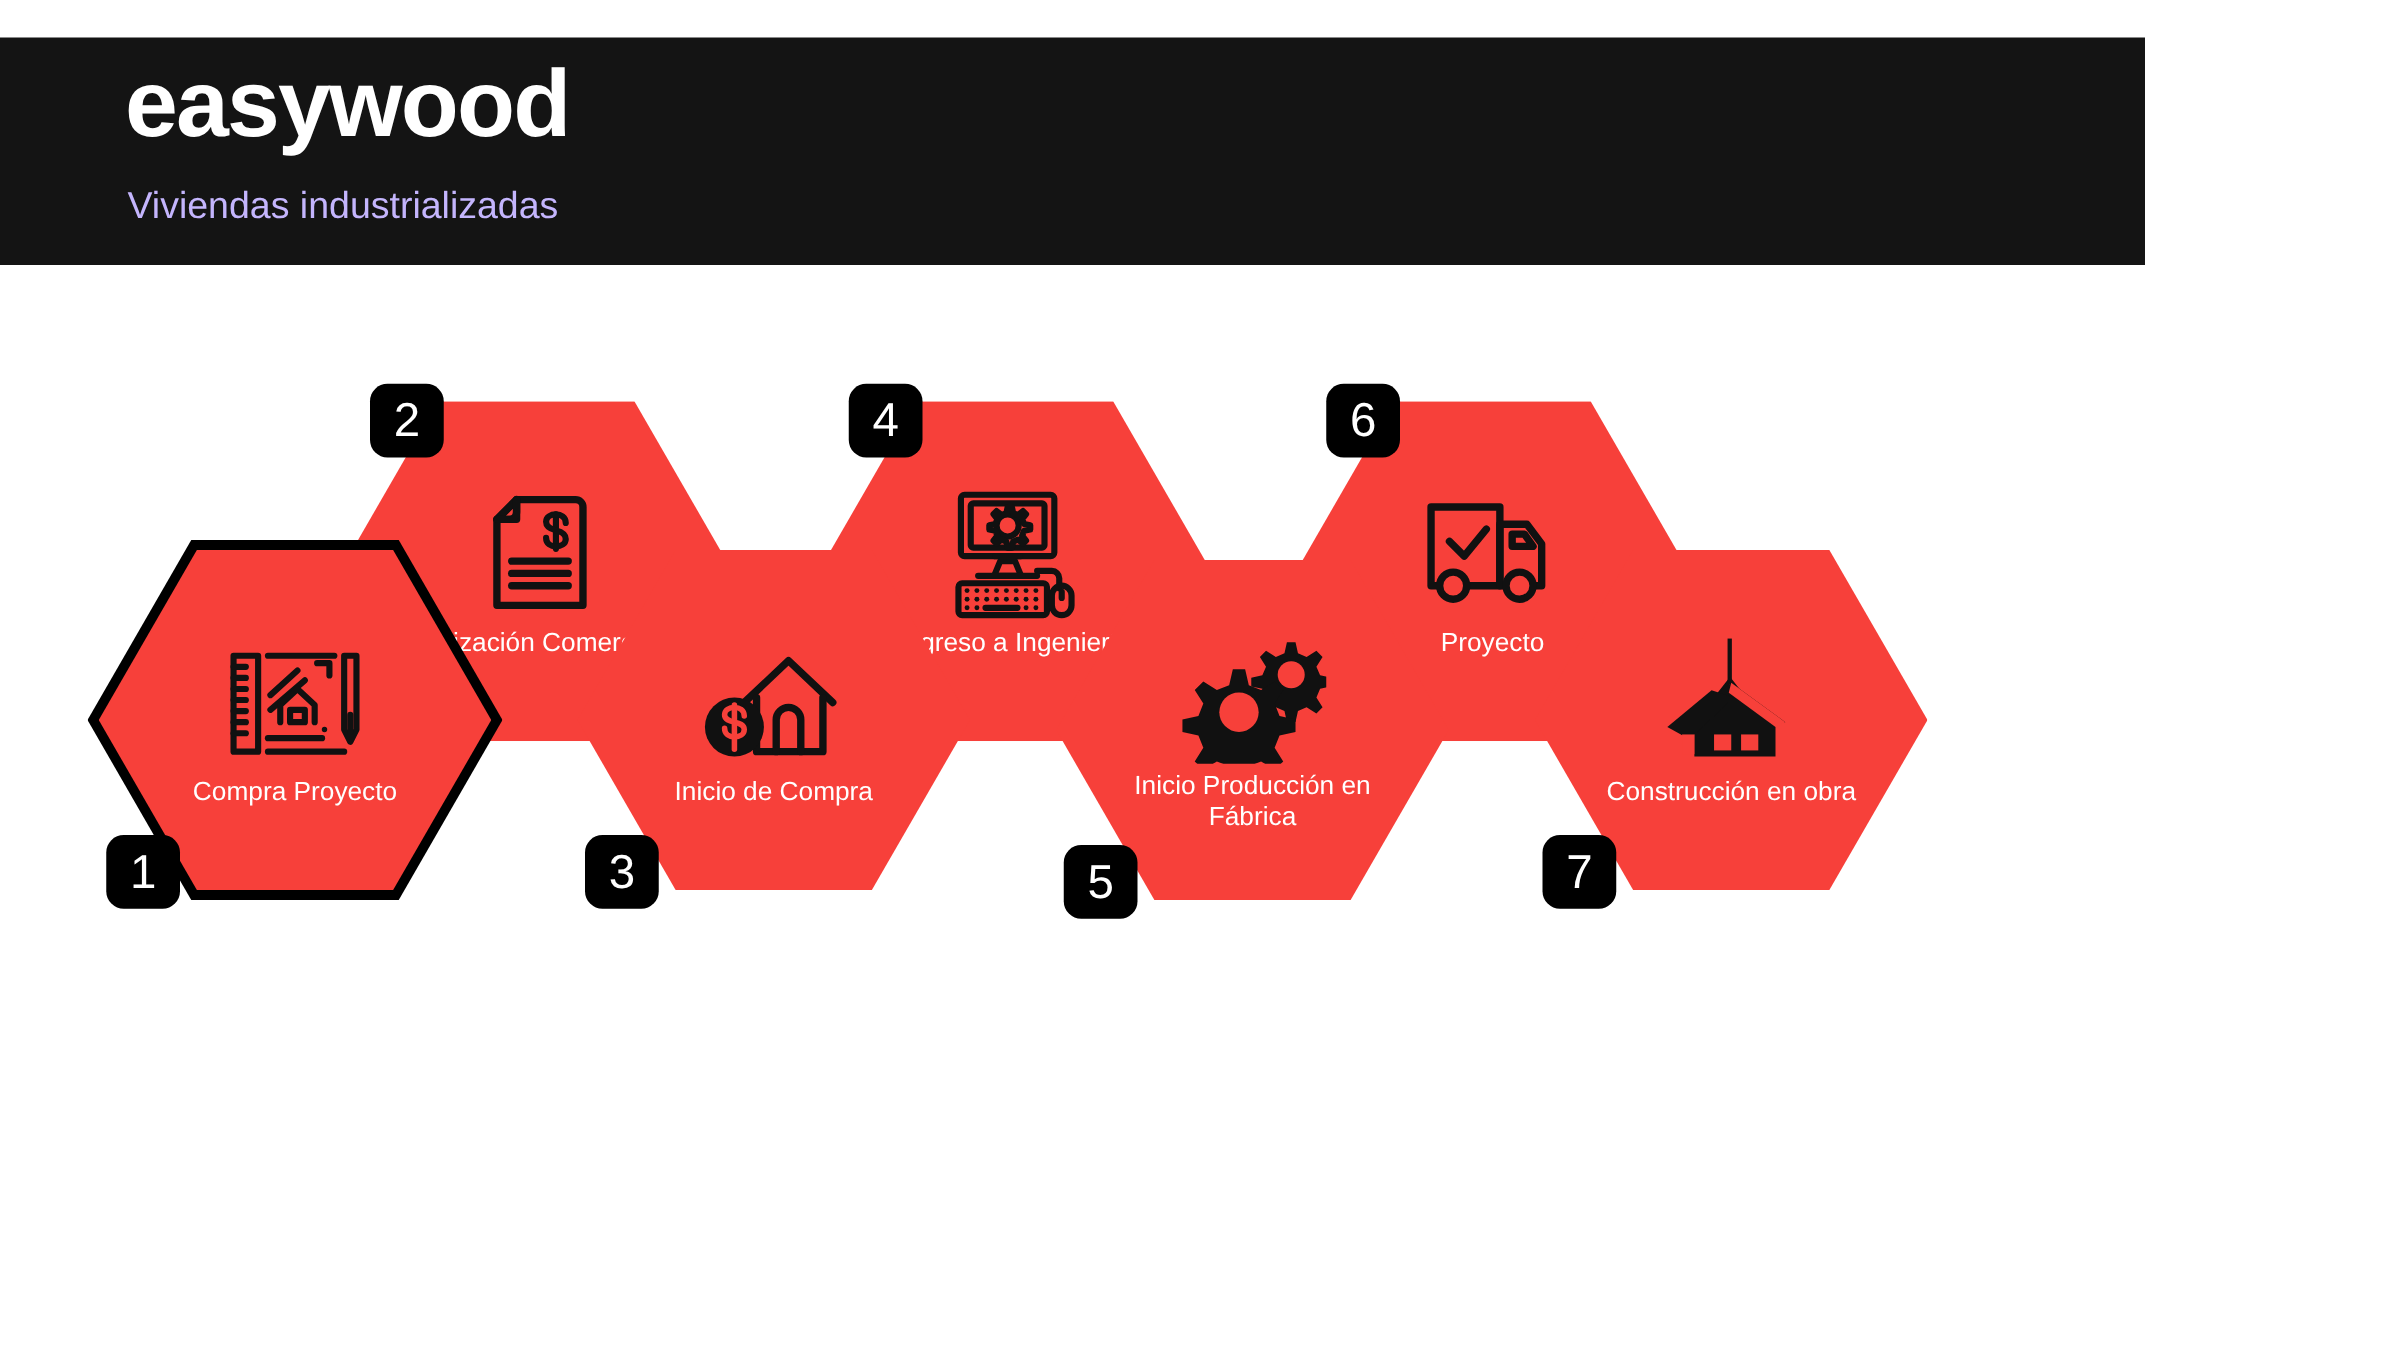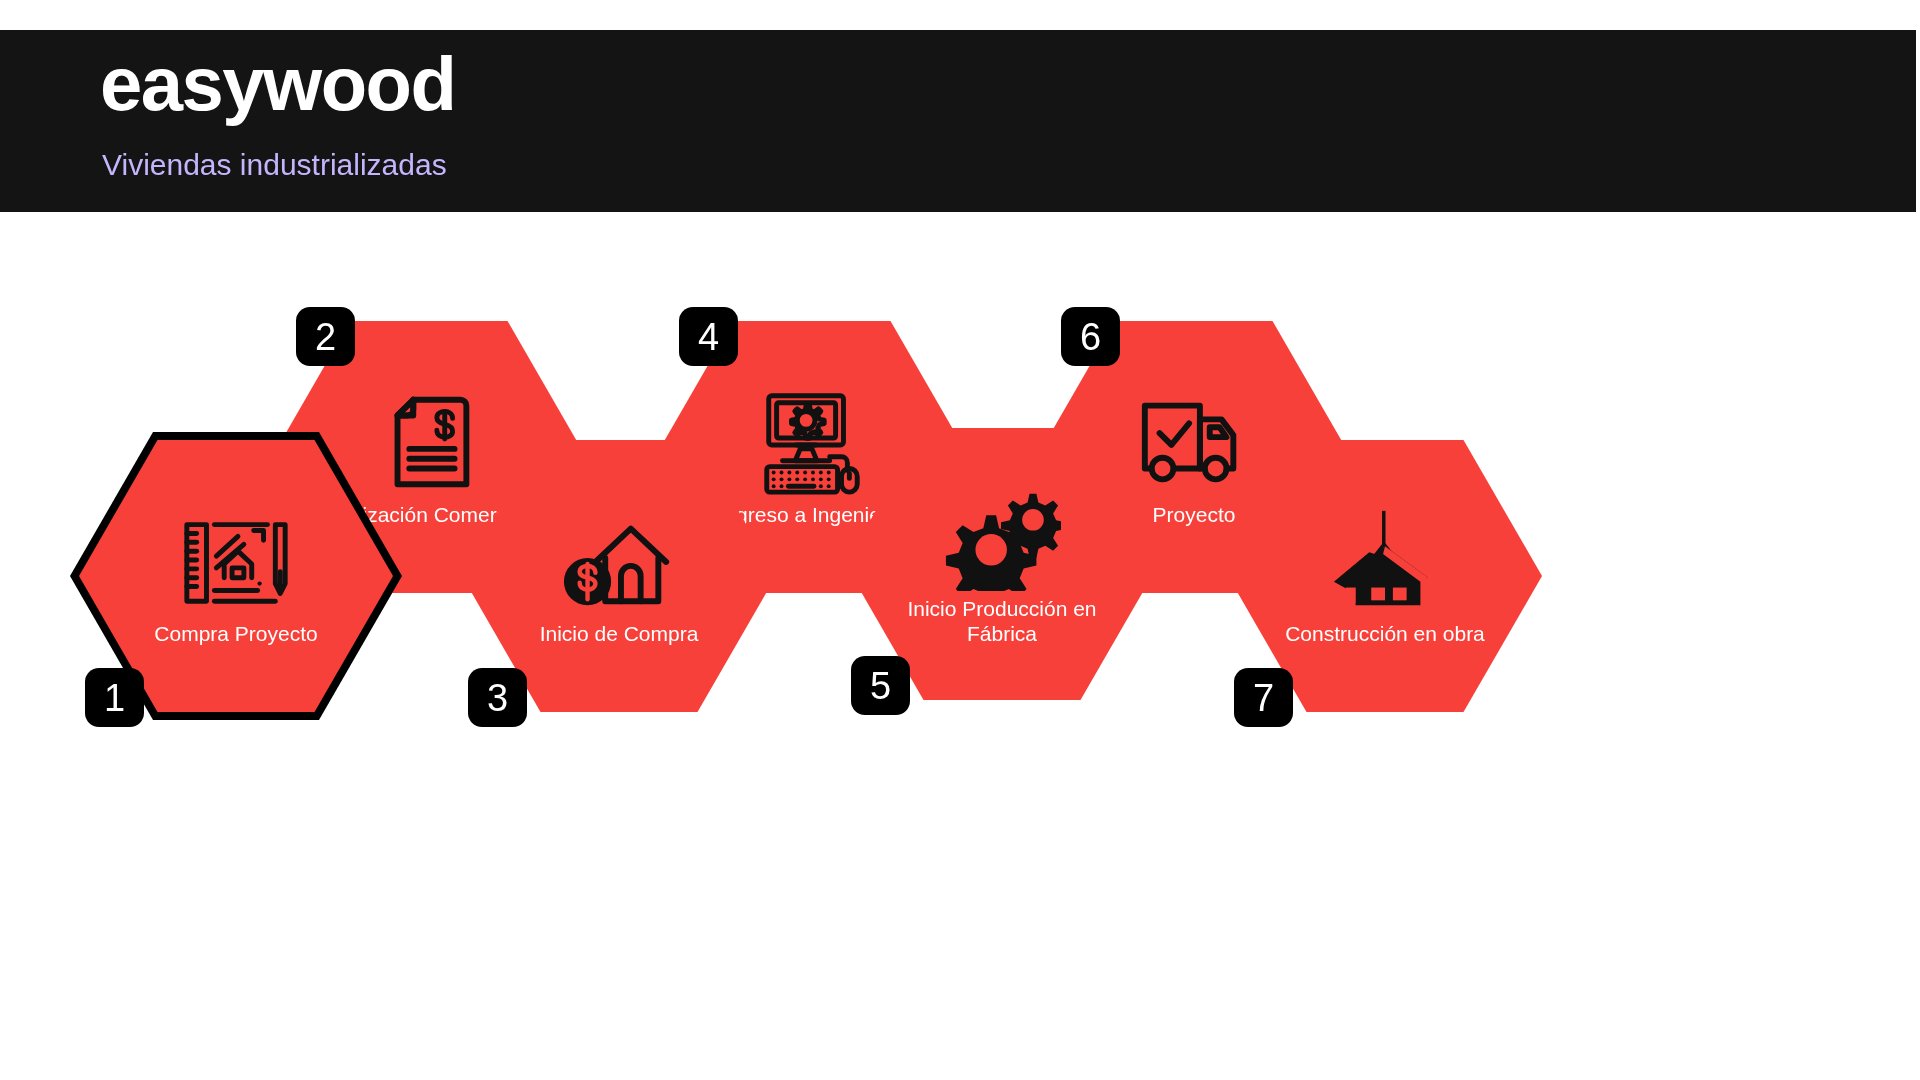--- a/index.html
+++ b/index.html
@@ -15,21 +15,21 @@
     overflow: hidden;
     font-family: "Liberation Sans", sans-serif;
     -webkit-font-smoothing: antialiased;
   }
 
   
   #header-bar {
     position: absolute;
     left: 0;
     top: 30px;
-    width: 1916px;
+    width: 1716px;
     height: 182px;
     background: #141414;
     box-sizing: border-box;
   }
   #brand-name {
     position: absolute;
     left: 100px;
     top: 16px;
     font-size: 76px;
     font-weight: bold;
@@ -267,21 +267,21 @@
               <circle cx="77" cy="100" r="2"></circle>
           </g>
           <line x1="36" y1="100" x2="62" y2="100"></line>
         </svg>
       </span>
       <span class="hex-label">Ingreso a Ingeniería</span>
     </div>
     <div class="hex-badge pos-top-left">4</div>
   </div>
 
-  <div class="hex-step z5" style="left:845px; top:216px;">
+  <div class="hex-step z5" style="left:845px; top:236px;">
     <div class="hex-shape"></div>
     <div class="hex-inner">
       <span class="hex-icon">
         <svg viewBox="0 0 120 110" fill="#111" stroke="none">
           <path d="M88 12 l7 0 l2 9 l7 3 l8 -5 l5 5 l-5 8 l3 7 l9 2 l0 7 l-9 2 l-3 7 l5 8 l-5 5 l-8 -5 l-7 3 l-2 9 l-7 0 l-2 -9 l-7 -3 l-8 5 l-5 -5 l5 -8 l-3 -7 l-9 -2 l0 -7 l9 -2 l3 -7 l-5 -8 l5 -5 l8 5 l7 -3 z"></path>
           <circle cx="91.5" cy="38.5" r="11" fill="#F7403A"></circle>
           <path d="M44 34 l10 0 l3 13 l10 4 l11 -7 l7 7 l-7 11 l4 10 l13 3 l0 10 l-13 3 l-4 10 l7 11 l-7 7 l-11 -7 l-10 4 l-3 13 l-10 0 l-3 -13 l-10 -4 l-11 7 l-7 -7 l7 -11 l-4 -10 l-13 -3 l0 -10 l13 -3 l4 -10 l-7 -11 l7 -7 l11 7 l10 -4 z"></path>
           <circle cx="49" cy="69" r="16" fill="#F7403A"></circle>
         </svg>
       </span>

